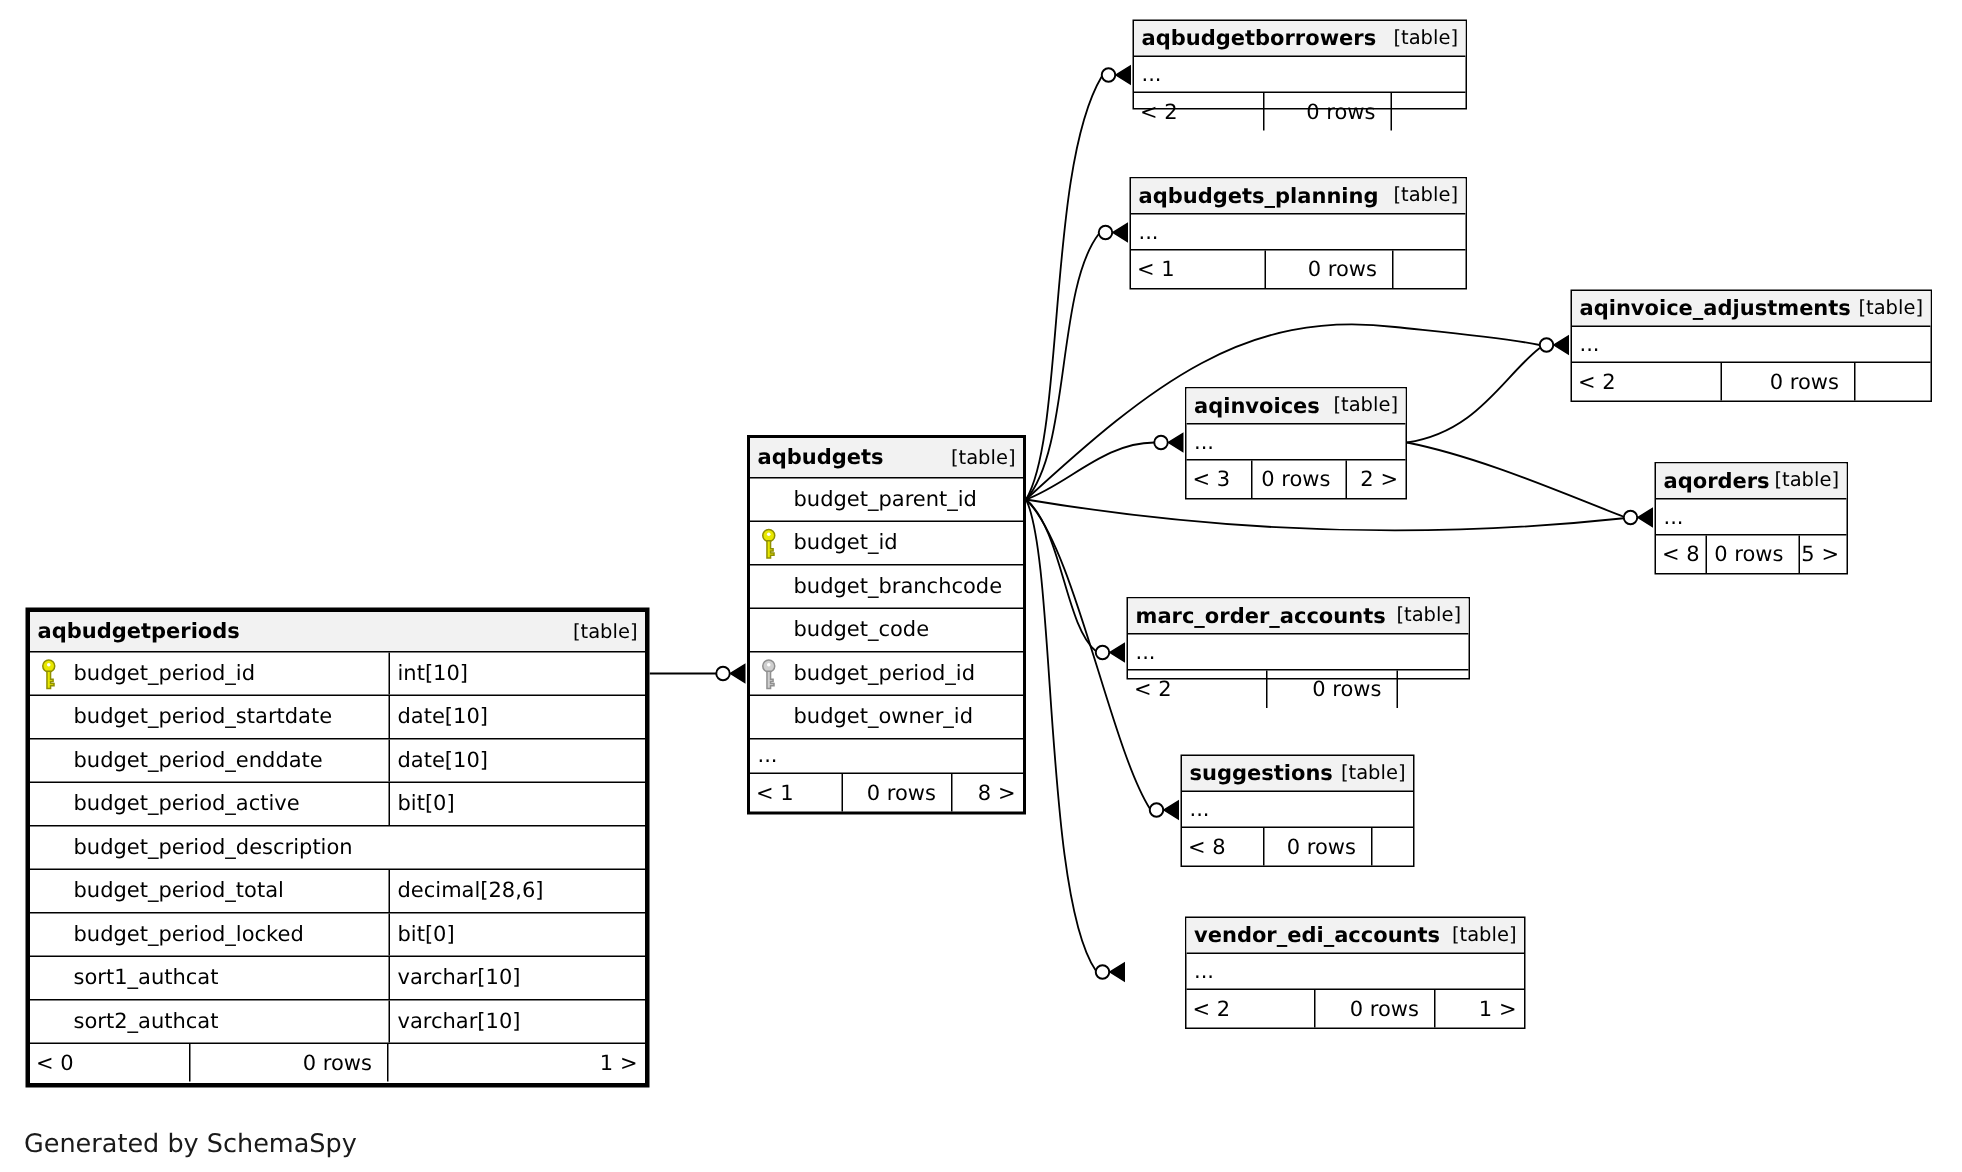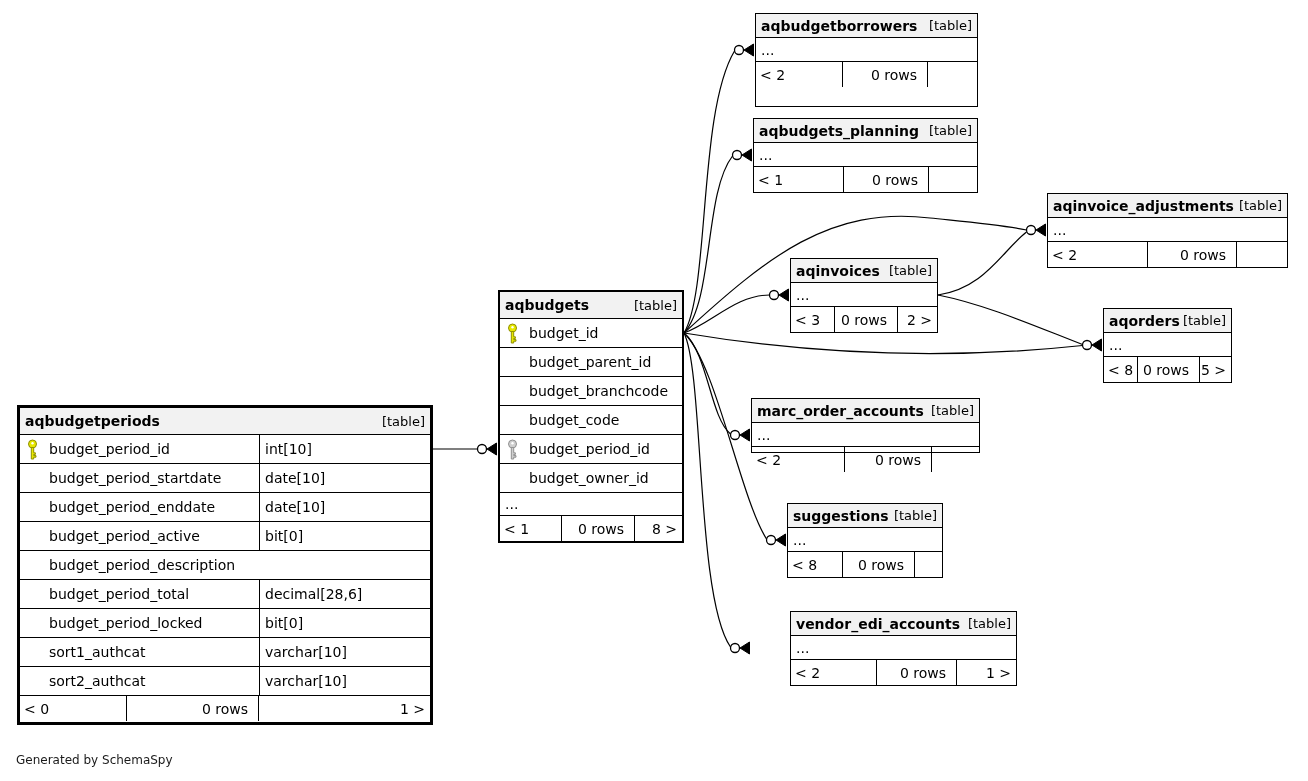--- a/index.html
+++ b/index.html
@@ -23,21 +23,21 @@
        padding-left:5px;overflow:hidden;}
   .keyslot{width:13px;height:21px;margin-right:10px;flex:none;}
   .dots{display:flex;align-items:center;height:22px;border-bottom:1px solid #000;padding-left:5px;}
   .rt .dots{height:23px;}
   .tbl-footer{display:grid;flex:1;align-items:center;white-space:nowrap;}
   .tbl-footer{height:25px;}
   .fc{height:100%;display:flex;align-items:center;box-sizing:border-box;overflow:hidden;}
   .fc1{padding-left:4px;border-right:1px solid #000;}
   .fc2{justify-content:flex-end;padding-right:10px;border-right:1px solid #000;}
   .fc3{justify-content:flex-end;padding-right:5px;}
-  .attribution{position:absolute;left:16px;top:753px;font-size:12px;color:#1a1a1a;z-index:1;}
+  .attribution{position:absolute;left:16px;top:753px;font-size:17px;color:#1a1a1a;z-index:1;}
 </style>
 </head>
 <body>
 
 <div id="canvas">
 
   <svg class="edges" width="1308" height="781">
     <g fill="none" stroke="#000" stroke-width="1.2">
       <path d="M684,333 C710,290 698,112 734.5,51"></path>
       <path d="M684,333 C714,299 704,193 732.5,156"></path>
@@ -173,41 +173,41 @@
     </div>
   </div>
 
   <div class="tbl mid" style="left:498px;top:290px;width:186px;height:253px;">
     <div class="tbl-header">
       <span class="tbl-name">aqbudgets</span>
       <span class="tbl-type">[table]</span>
     </div>
     <div class="row">
       <div class="namecell">
+          <span class="keyslot"></span>
+          <span>budget_parent_id</span>
+        </div>
+    </div>
+    <div class="row">
+      <div class="namecell">
         <span class="keyslot">
           <svg width="13" height="21" viewBox="0 0 13 21">
               <g stroke="#8f8f00" stroke-width="1" fill="#e8e800">
                 <circle cx="6.5" cy="5" r="4"></circle>
                 <path d="M5.3 8.5 L5.3 20 L7.7 20 L7.7 18.2 L10 18.2 L10 16.6 L7.7 16.6 L7.7 15.4 L9.4 15.4 L9.4 13.8 L7.7 13.8 L7.7 8.5 Z"></path>
               </g>
               <circle cx="6.5" cy="4.2" r="1.2" fill="#fff"></circle>
             </svg>
         </span>
         <span>budget_id</span>
       </div>
     </div>
     <div class="row">
       <div class="namecell">
           <span class="keyslot"></span>
-          <span>budget_parent_id</span>
-        </div>
-    </div>
-    <div class="row">
-      <div class="namecell">
-          <span class="keyslot"></span>
           <span>budget_branchcode</span>
         </div>
     </div>
     <div class="row">
       <div class="namecell">
           <span class="keyslot"></span>
           <span>budget_code</span>
         </div>
     </div>
     <div class="row">
@@ -231,21 +231,21 @@
         </div>
     </div>
     <div class="dots">...</div>
     <div class="tbl-footer" style="grid-template-columns:62px 73px 1fr;">
       <div class="fc fc1">&lt; 1</div>
       <div class="fc fc2">0 rows</div>
       <div class="fc fc3">8 &gt;</div>
     </div>
   </div>
 
-  <div class="tbl rt" style="left:755px;top:13px;width:223px;height:94px;">
+  <div class="tbl rt" style="left:755px;top:13px;width:223px;height:60px;">
     <div class="tbl-header">
       <span class="tbl-name">aqbudgetborrowers</span>
       <span class="tbl-type">[table]</span>
     </div>
     <div class="dots">...</div>
     <div class="tbl-footer" style="grid-template-columns:87px 85px 1fr;">
       <div class="fc fc1">&lt; 2</div>
       <div class="fc fc2">0 rows</div>
       <div class="fc fc3"></div>
     </div>

